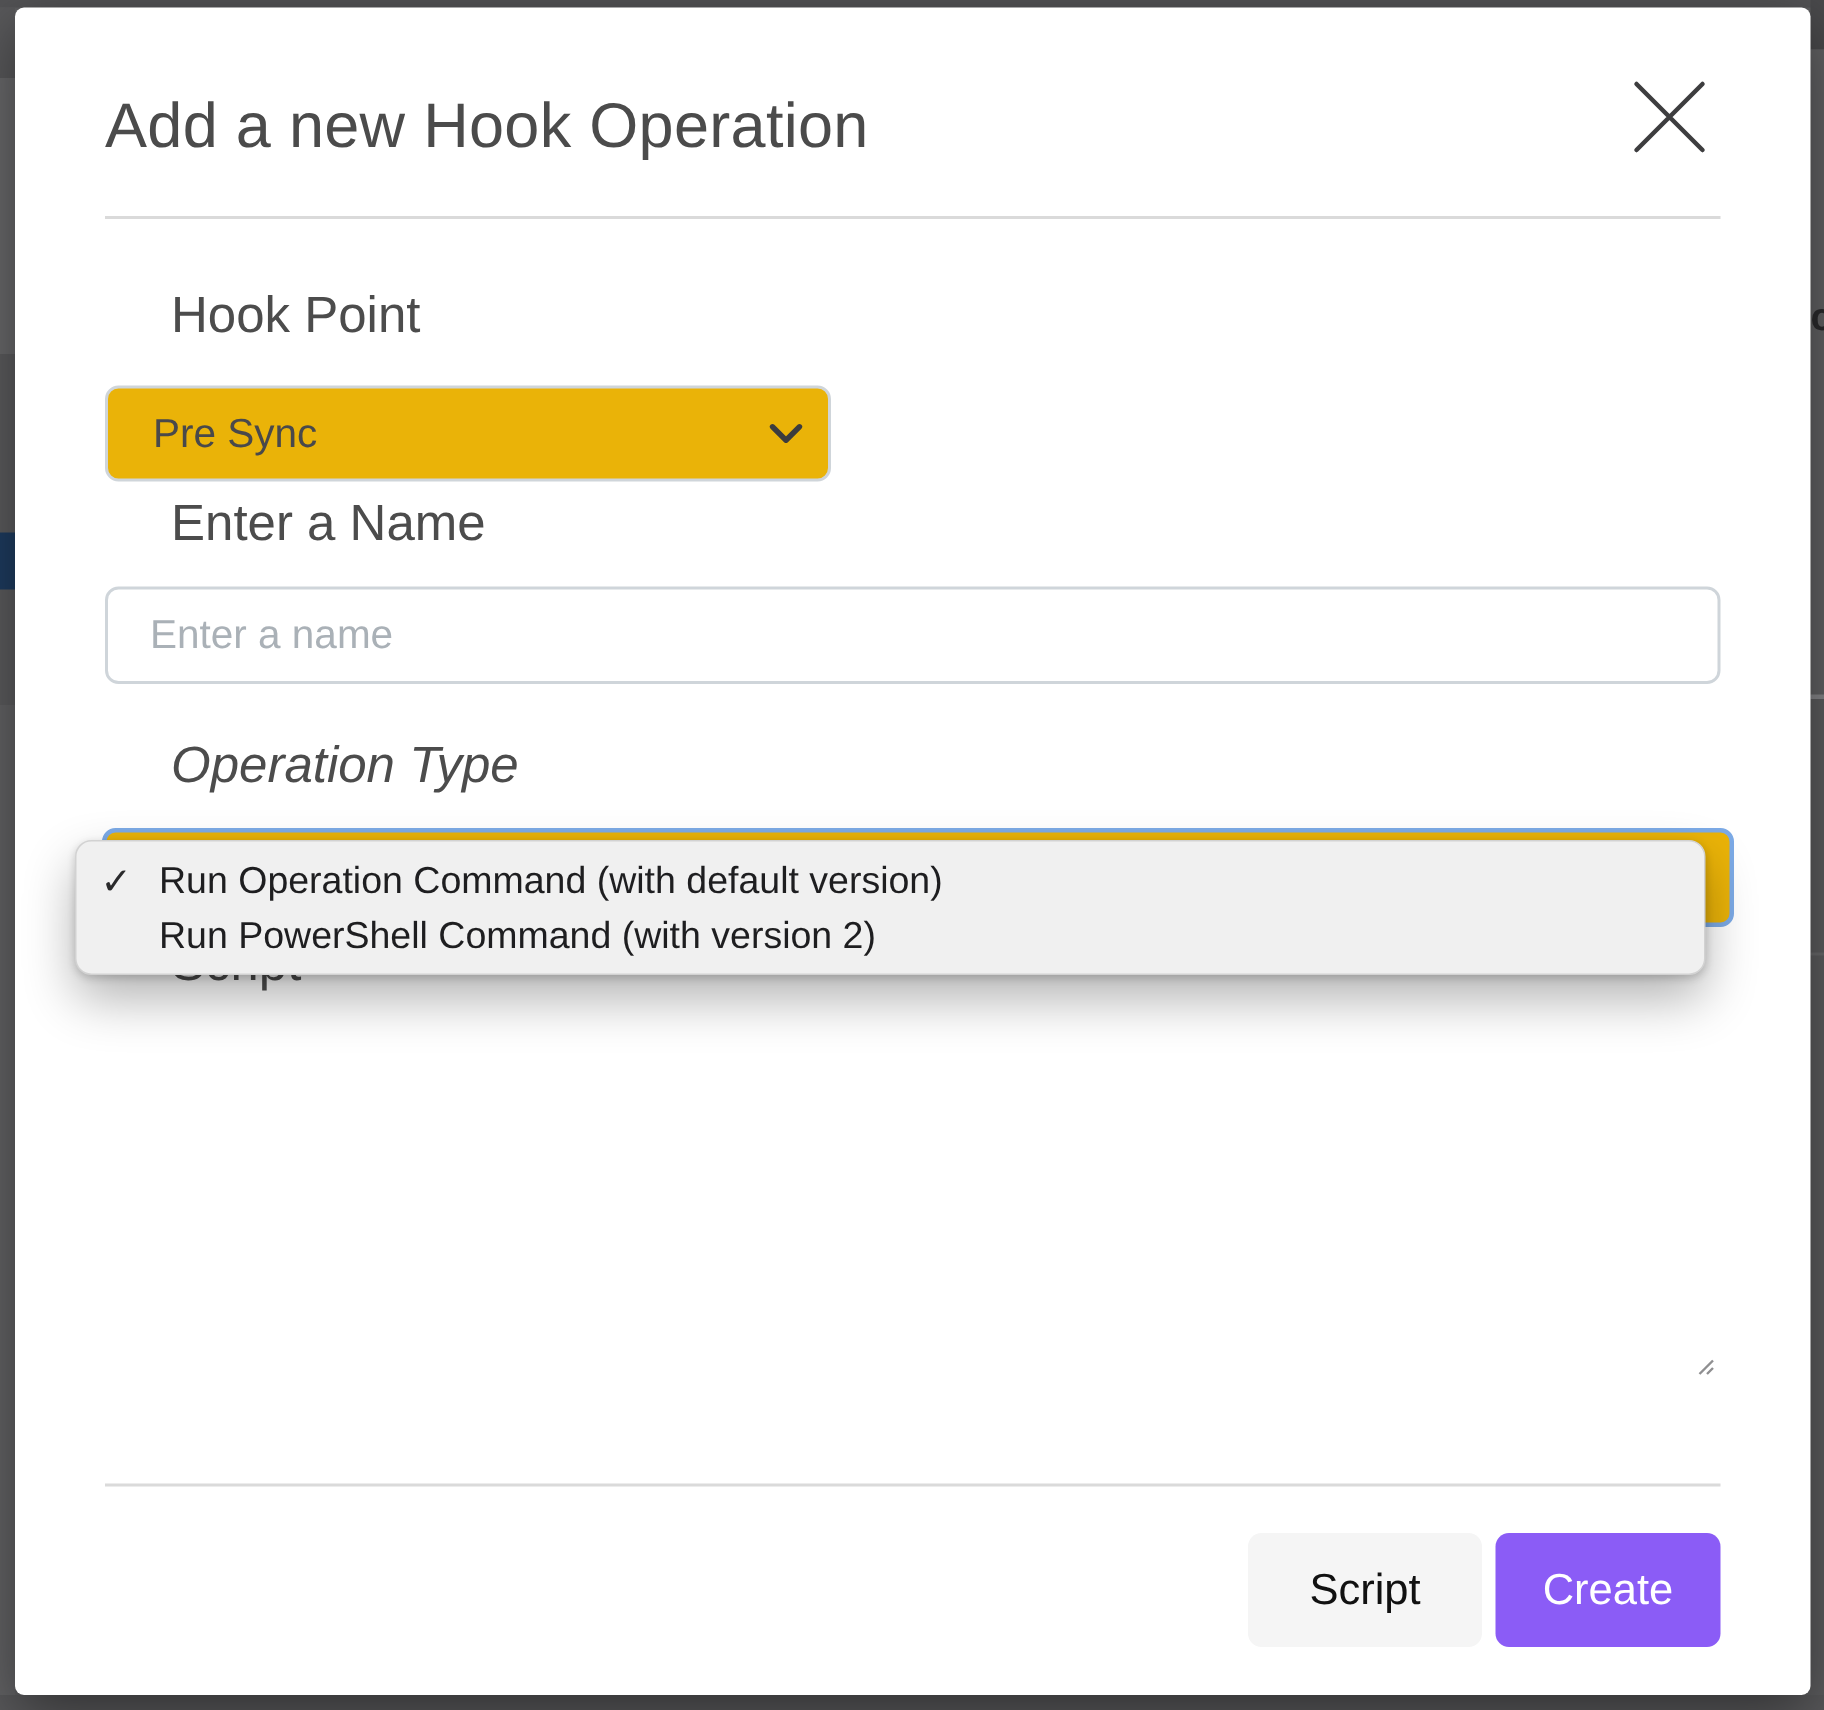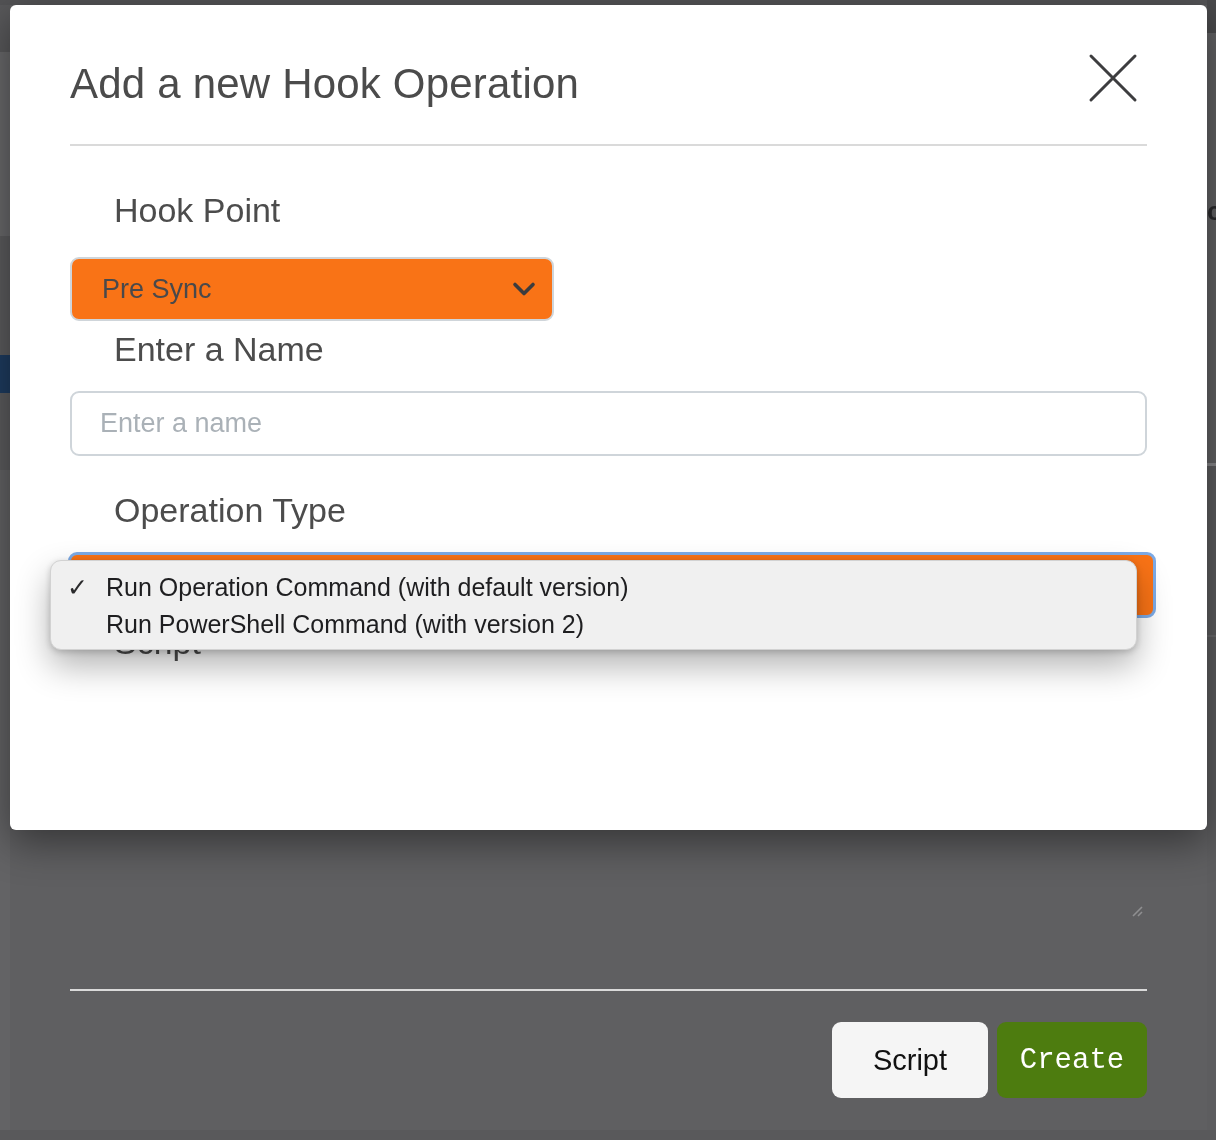--- a/index.html
+++ b/index.html
@@ -16,21 +16,21 @@
   .bg-band { position: absolute; z-index: 1; }
   .edge-frag {
     position: absolute; z-index: 2; overflow: hidden;
     font-size: 26px; line-height: 30px; white-space: nowrap;
   }
   .edge-frag .shift { display: inline-block; }
 
   
   .modal {
     position: absolute; z-index: 5;
-    left: 10px; top: 5px; width: 1197px; height: 825px;
+    left: 10px; top: 5px; width: 1197px; height: 1125px;
     background: #ffffff;
     border-radius: 6px;
     box-shadow: 0 12px 40px rgba(0,0,0,0.45);
   }
   .modal-title {
     position: absolute; left: 60px; top: 55px;
     font-size: 42px; color: #4b4b4b; letter-spacing: 0.2px;
   }
   .close-btn {
     position: absolute; left: 1072px; top: 42px; width: 62px; height: 62px;
@@ -43,25 +43,25 @@
   }
   .hdr-divider { top: 139px; }
   .ftr-divider { top: 984px; }
 
   .field-label {
     position: absolute; left: 60px;
     font-size: 34px; color: #4c4c4c; margin-left: 44px;
   }
   .lbl-hook   { top: 186px; }
   .lbl-name   { top: 325px; }
-  .lbl-optype { top: 486px; }
+  .lbl-optype { top: 486px; font-style: italic; }
   .lbl-script { top: 618px; z-index: 6; }
 
   .select-box {
-    position: absolute; background: #f97316;
+    position: absolute; background: #eab308;
     border: 2px solid #cfd5da; border-radius: 9px;
     display: flex; align-items: center;
     cursor: pointer;
   }
   .sel-hook { left: 60px; top: 252px; width: 484px; height: 64px; }
   .sel-hook .sel-text {
     margin-left: 30px; font-size: 27px; color: #49494b;
   }
   .sel-chevron { position: absolute; right: 16px; top: 50%; transform: translateY(-50%); display: flex; }
 
@@ -118,21 +118,21 @@
     display: flex;
   }
 
   .btn {
     position: absolute; top: 1017px; height: 76px;
     border: none; border-radius: 9px; cursor: pointer;
     font-size: 29px; font-family: "Liberation Sans", sans-serif;
     display: flex; align-items: center; justify-content: center;
   }
   .btn-cancel { left: 822px; width: 156px; background: #f5f5f5; color: #111; }
-  .btn-create { left: 987px; width: 150px; background: #4d7c0f; color: #ffffff; font-family: Liberation Mono, monospace; }
+  .btn-create { left: 987px; width: 150px; background: #8b5cf6; color: #ffffff; }
 </style>
 </head>
 <body>
 
 <div id="stage">
 
   <div class="bg-band" style="left:0;top:0;width:1216px;height:5px;background:#535355;"></div>
   <div class="bg-band" style="left:0;top:1130px;width:1216px;height:10px;background:#59595b;"></div>
   <div class="bg-band" style="left:0;top:5px;width:10px;height:47px;background:#59595b;"></div>
   <div class="bg-band" style="left:0;top:52px;width:10px;height:184px;background:#69696b;"></div>

